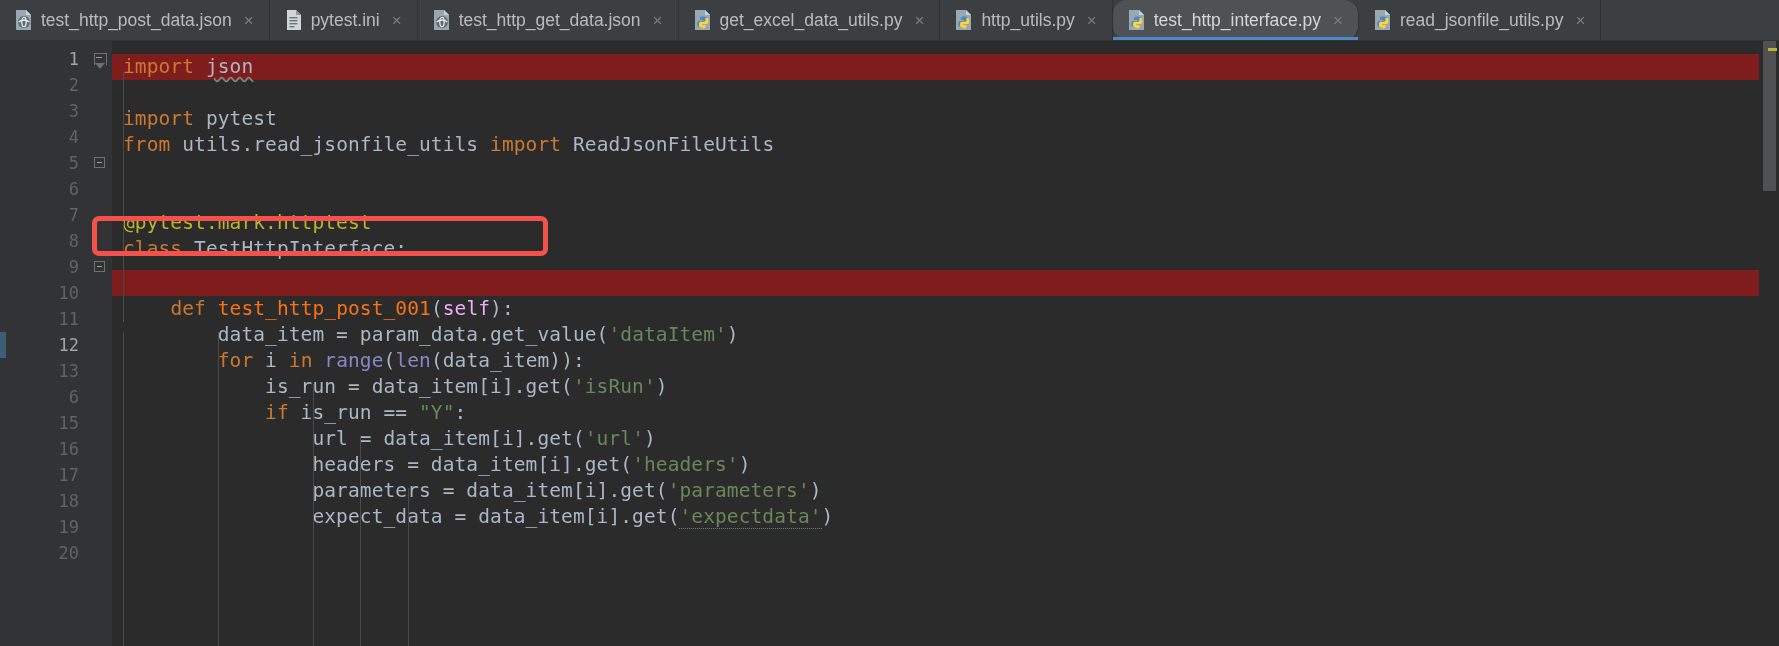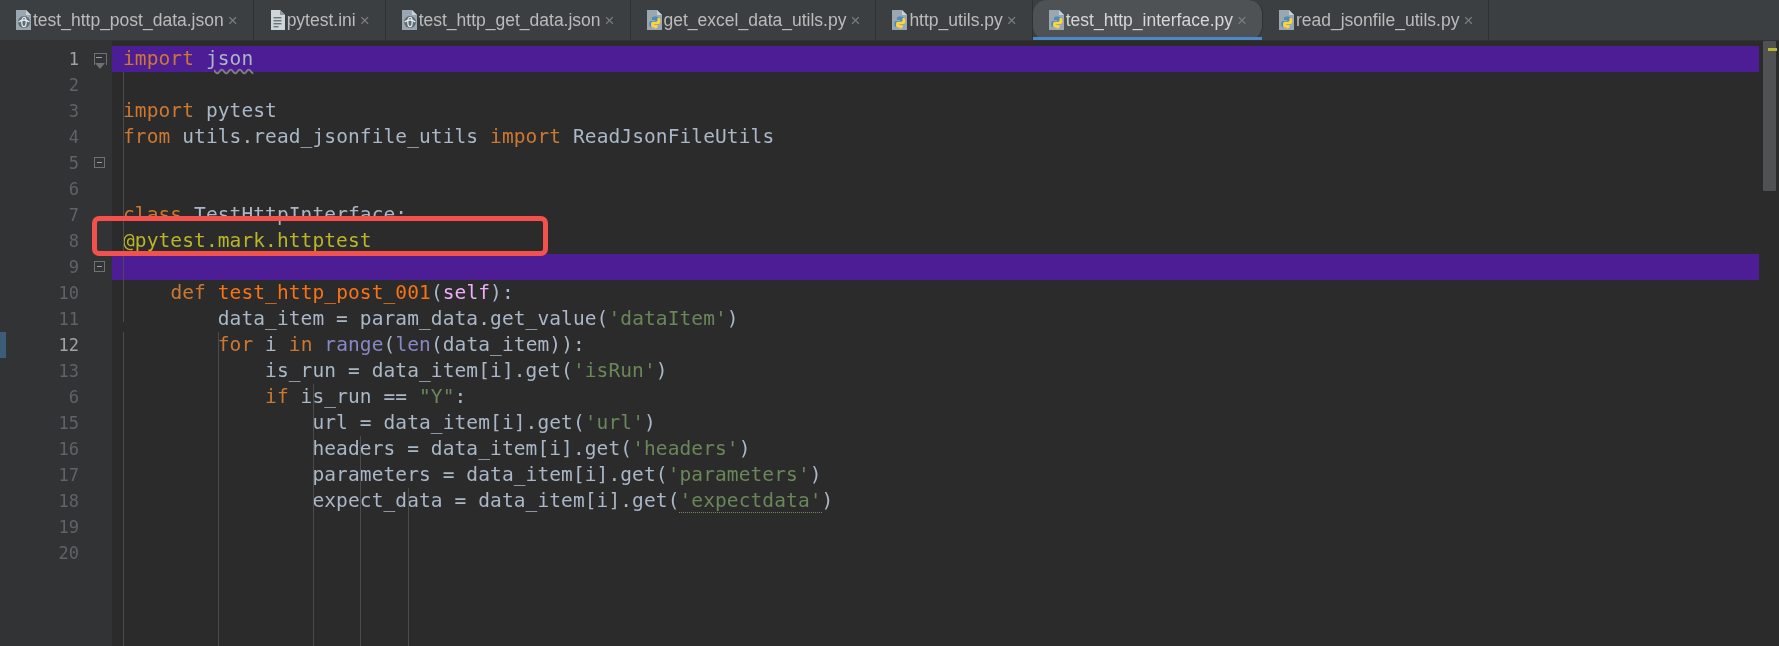--- a/index.html
+++ b/index.html
@@ -24,20 +24,21 @@
     background: #3c3f41;
     display: flex;
     align-items: stretch;
     flex: 0 0 41px;
     border-bottom: 1px solid #323232;
     overflow: hidden;
   }
   .tab {
     display: flex;
     align-items: center;
+    gap: 8px;
     padding: 0 13px 0 14px;
     position: relative;
     background: #3c3f41;
     border-right: 1px solid #2e3133;
     cursor: default;
     white-space: nowrap;
   }
   .tab.active { background: #4e5254; border-radius: 14px; }
   .tab.active .tab-underline {
     position: absolute;
@@ -165,21 +166,21 @@
   .cline {
     height: 26px;
     line-height: 26px;
     padding-left: 11px;
     font-family: "DejaVu Sans Mono", monospace;
     font-size: 19.5px;
     white-space: pre;
     color: #a9b7c6;
     letter-spacing: 0.1px;
   }
-  .cline.hl { background: #4c1d95; }
+  .cline.hl { background: #7f1d1d; margin-top: 8px; }
 
   
   .guide {
     position: absolute;
     width: 1px;
     background: #4b4b4b;
   }
 
   
   .kw   { color: #cc7832; }
@@ -405,22 +406,22 @@
       <div class="guide" style="left:201px; top:343px; height:310px;"></div>
       <div class="guide" style="left:248px; top:395px; height:260px;"></div>
       <div class="guide" style="left:296px; top:447px; height:210px;"></div>
 
       <div class="cline hl"><span class="kw">import</span> <span class="err-underline">json</span></div>
       <div class="cline"> </div>
       <div class="cline"><span class="kw">import</span> pytest</div>
       <div class="cline"><span class="kw">from</span> utils.read_jsonfile_utils <span class="kw">import</span> ReadJsonFileUtils</div>
       <div class="cline"> </div>
       <div class="cline"> </div>
+      <div class="cline"><span class="dec">@pytest.mark.httptest</span></div>
       <div class="cline"><span class="kw">class</span> <span class="cls">TestHttpInterface</span>:</div>
-      <div class="cline"><span class="dec">@pytest.mark.httptest</span></div>
       <div class="cline hl"> </div>
       <div class="cline">    <span class="kw">def</span> <span class="fn">test_http_post_001</span>(<span class="self">self</span>):</div>
       <div class="cline">        data_item = param_data.get_value(<span class="str">'dataItem'</span>)</div>
       <div class="cline">        <span class="kw">for</span> i <span class="kw">in</span> <span class="bi">range</span>(<span class="bi">len</span>(data_item)):</div>
       <div class="cline">            is_run = data_item[i].get(<span class="str">'isRun'</span>)</div>
       <div class="cline">            <span class="kw">if</span> is_run == <span class="str">"Y"</span>:</div>
       <div class="cline">                url = data_item[i].get(<span class="str">'url'</span>)</div>
       <div class="cline">                headers = data_item[i].get(<span class="str">'headers'</span>)</div>
       <div class="cline">                parameters = data_item[i].get(<span class="str">'parameters'</span>)</div>
       <div class="cline">                expect_data = data_item[i].get(<span class="str warn-underline">'expectdata'</span>)</div>

